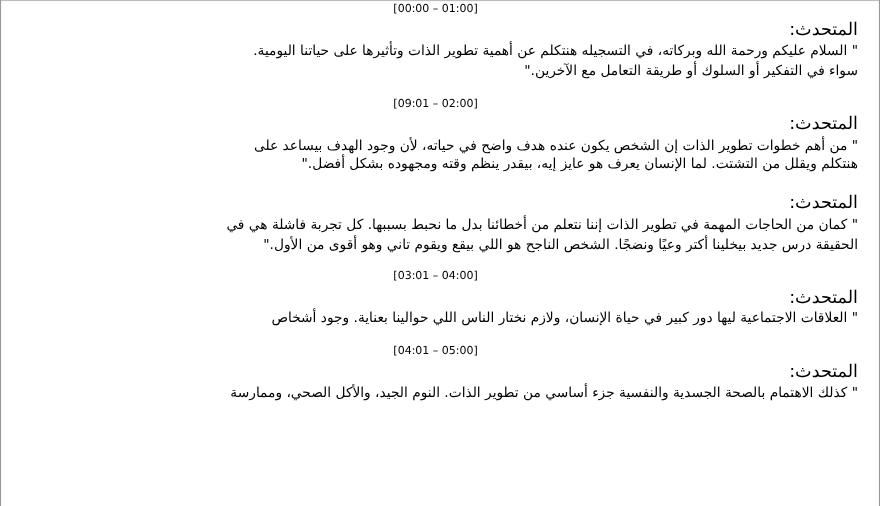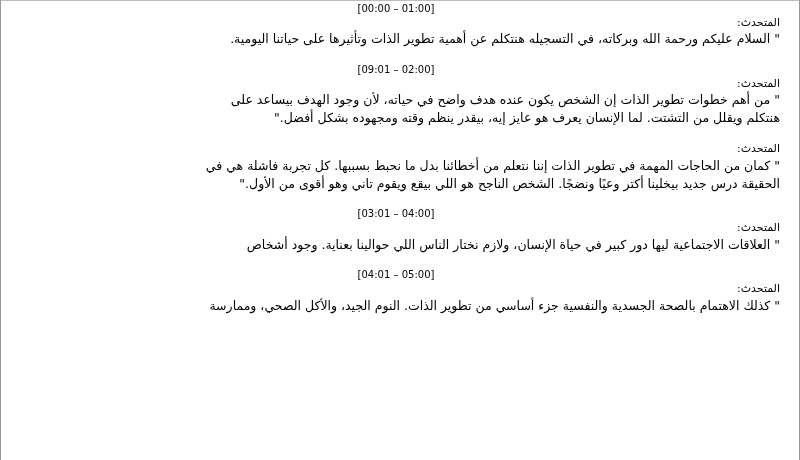--- a/index.html
+++ b/index.html
@@ -62,21 +62,21 @@
     direction: ltr;
     text-align: center;
     unicode-bidi: embed;
     font-size: 10px;
     color: #000;
     line-height: 1.35;
     margin: 0;
     padding: 0 2px 0 0;
   }
   .speaker {
-    font-size: 11px;
+    font-size: 16px;
     color: #000;
     line-height: 1.35;
     margin: 0;
     padding: 0 2px 0 0;
   }
   .para {
     font-size: 12.5px;
     color: #000;
     line-height: 1.42;
     margin: 0;
@@ -97,20 +97,21 @@
   <div class="page-frame-top"></div>
   <div class="page-frame-left"></div>
   <div class="page-frame-right"></div>
 
   <div class="doc-body">
 
     <div class="block first-block">
       <p class="timecode">[00:00 – 01:00]</p>
       <p class="speaker">المتحدث:</p>
       <p class="para">" السلام عليكم ورحمة الله وبركاته، في التسجيله هنتكلم عن أهمية تطوير الذات وتأثيرها على حياتنا اليومية.</p>
+      <p class="para">سواء في التفكير أو السلوك أو طريقة التعامل مع الآخرين."</p>
     </div>
     <div class="spacer"></div>
 
     <div class="block">
       <p class="timecode">[09:01 – 02:00]</p>
       <p class="speaker">المتحدث:</p>
       <p class="para">" من أهم خطوات تطوير الذات إن الشخص يكون عنده هدف واضح في حياته، لأن وجود الهدف بيساعد على</p>
       <p class="para">هنتكلم ويقلل من التشتت. لما الإنسان يعرف هو عايز إيه، بيقدر ينظم وقته ومجهوده بشكل أفضل."</p>
     </div>
     <div class="spacer"></div>

